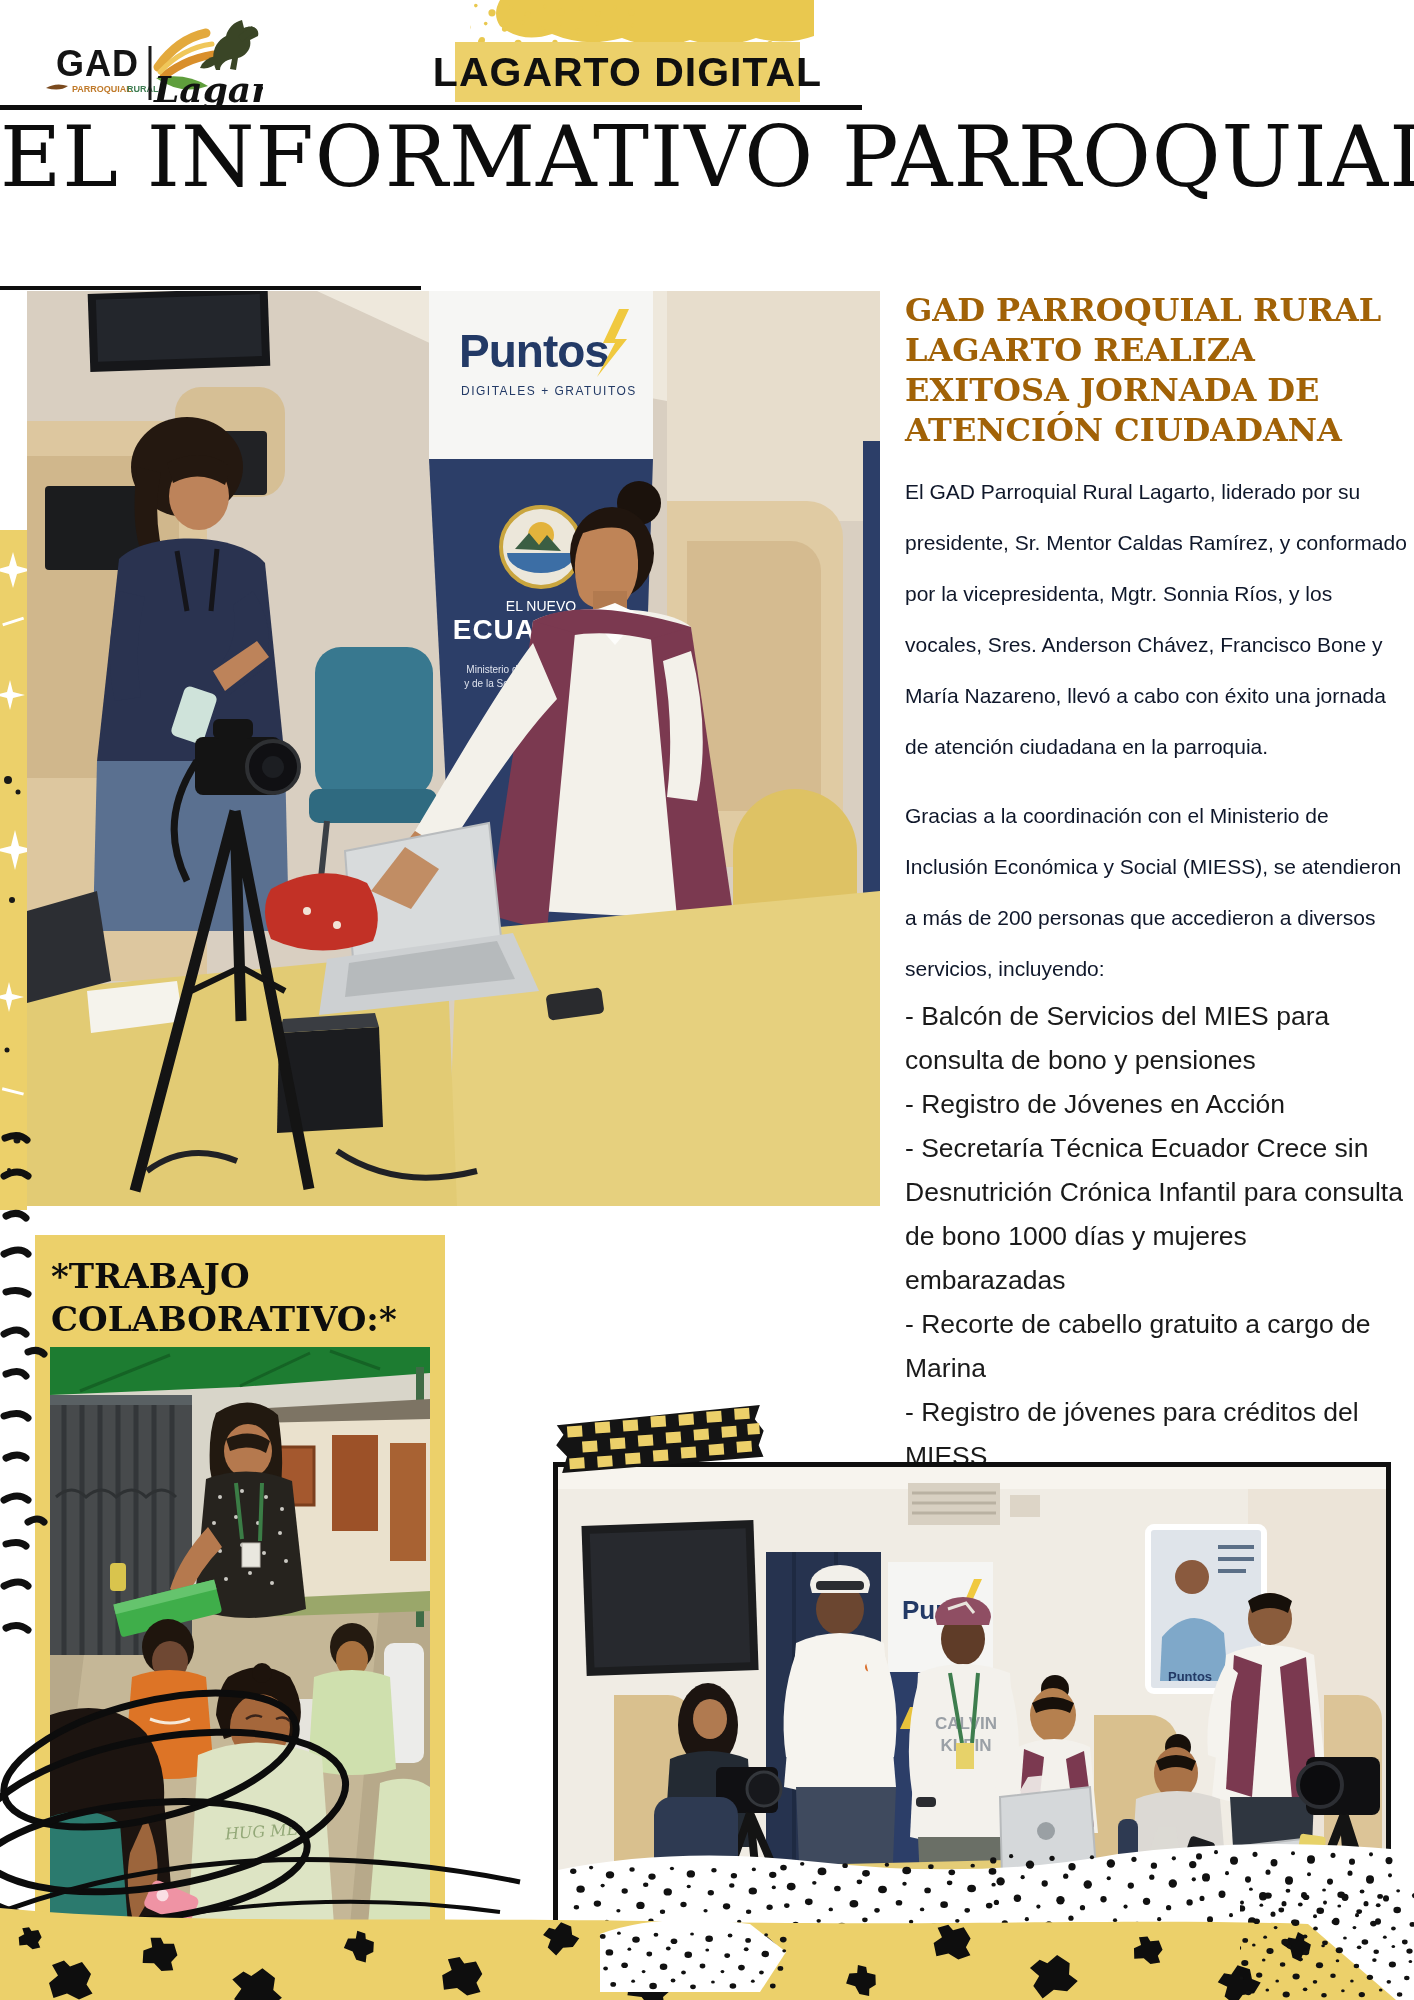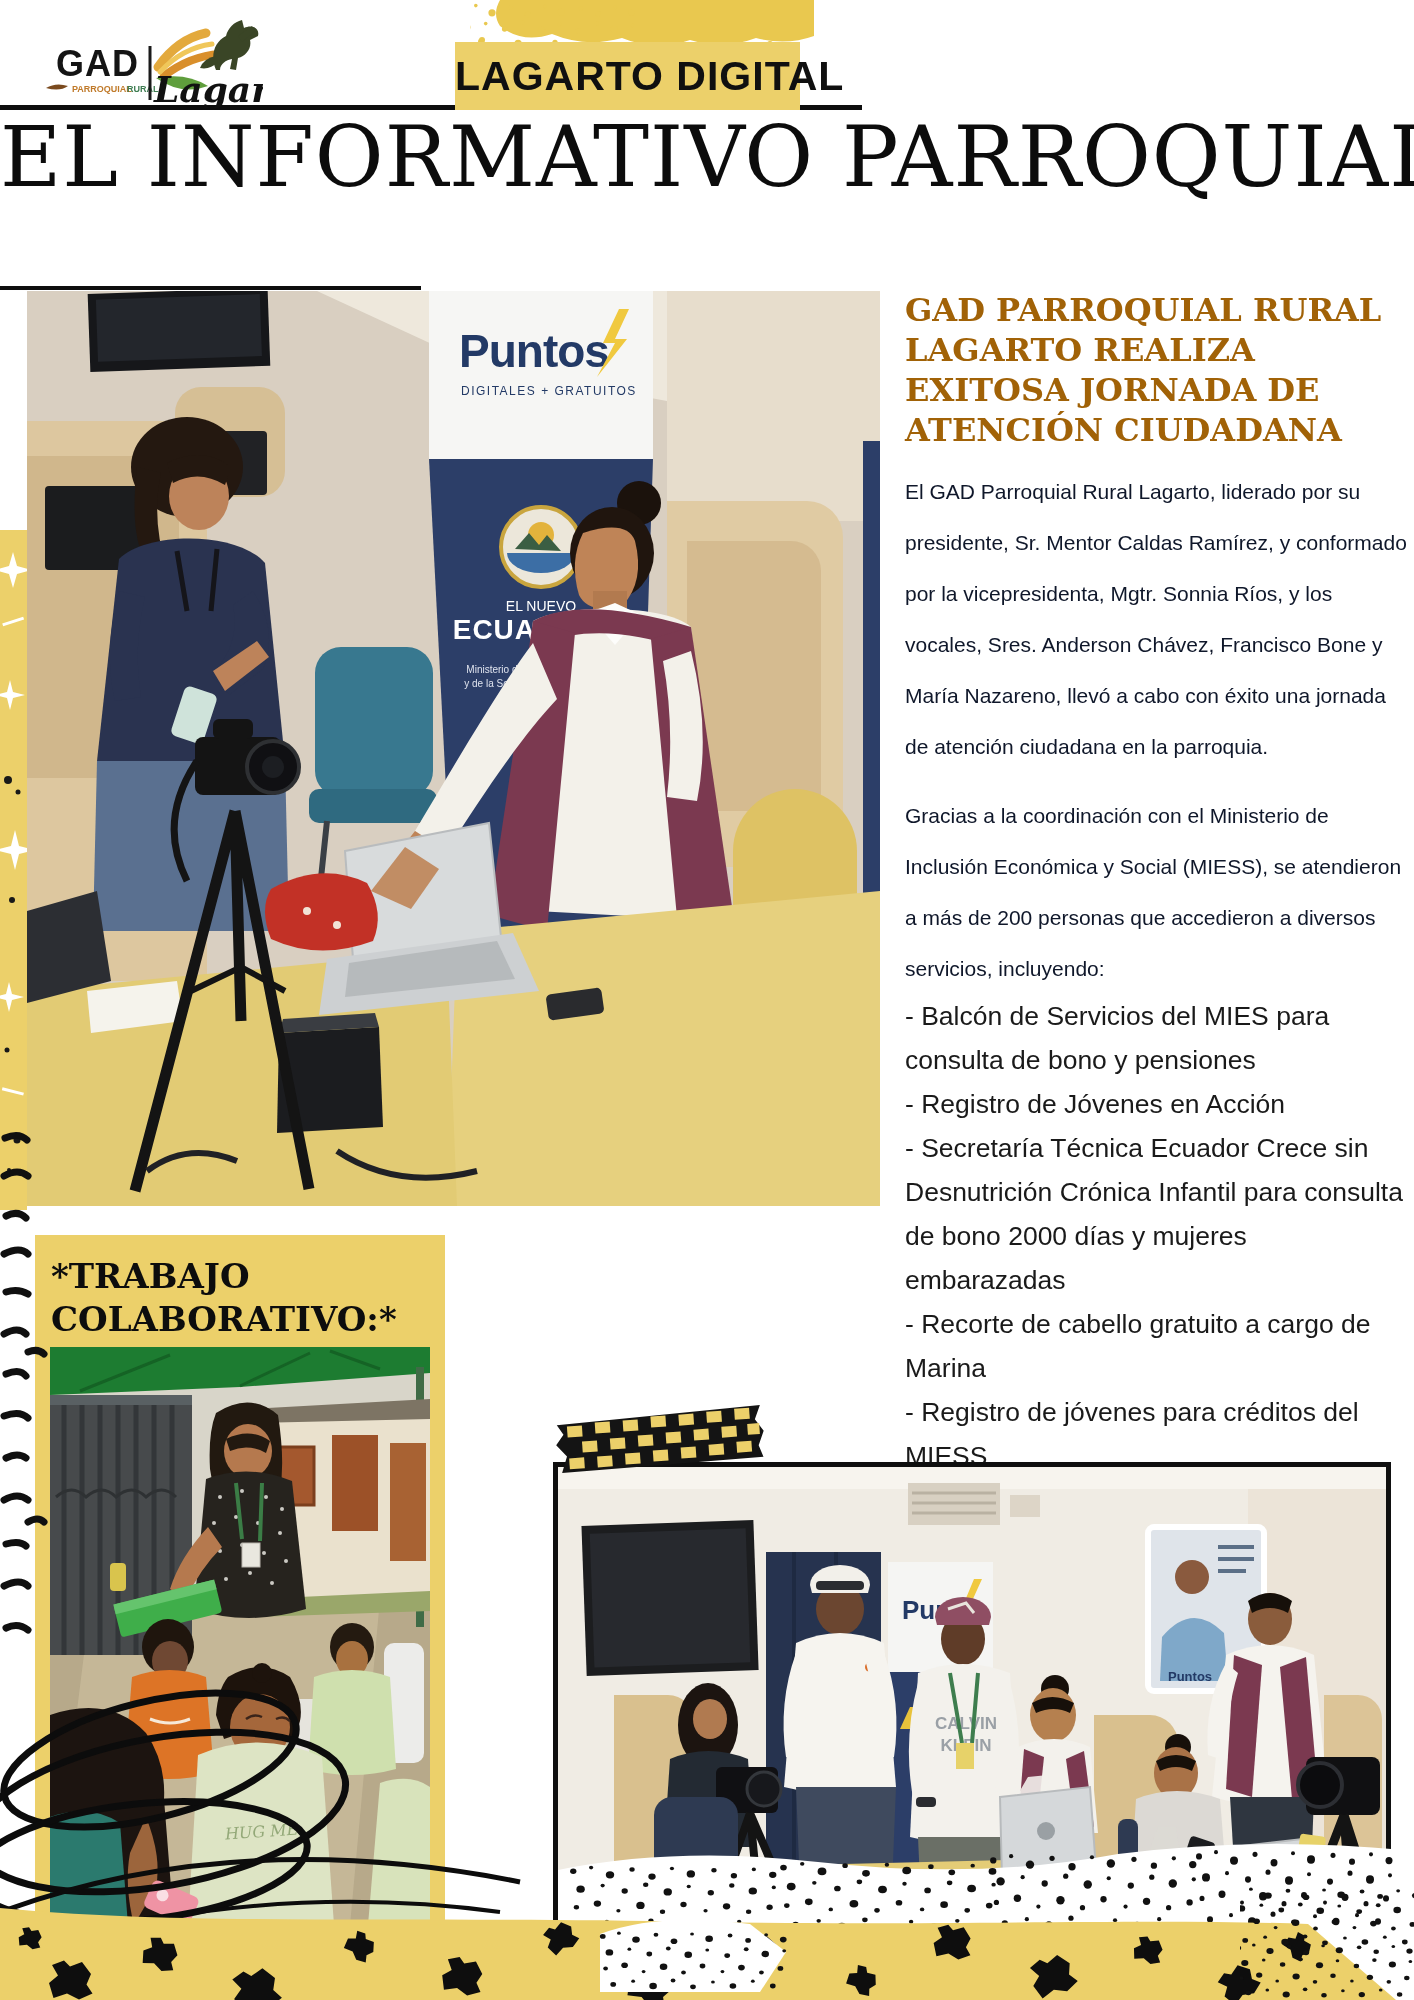--- a/index.html
+++ b/index.html
@@ -1,22 +1,22 @@
 <!DOCTYPE html>
 <html><head>
 <meta charset="utf-8">
 <style>
   html,body{margin:0;padding:0;background:#888}
   .page{position:relative;width:1414px;height:2000px;margin:0 auto;background:#ffffff;overflow:hidden;
         font-family:"Liberation Sans",sans-serif;color:#111}
   .abs{position:absolute}
   
   .logo{left:38px;top:12px;width:225px;height:96px;z-index:2}
-  .kicker{left:455px;top:42px;width:345px;height:68px;background:#ecd06a;z-index:2;
-          display:flex;align-items:center;justify-content:flex-start;
+  .kicker{left:455px;top:42px;width:345px;height:60px;background:#ecd06a;z-index:2;
+          display:flex;align-items:center;justify-content:center;
           font-size:41px;font-weight:600;letter-spacing:1px;color:#101010;white-space:nowrap}
   .rule1{left:0;top:105px;width:862px;height:5px;background:#0e0e0e;z-index:1}
   .title{left:0;top:108px;width:1414px;margin:0;text-align:center;z-index:2;
          font-family:"DejaVu Serif",serif;font-weight:500;font-size:84px;letter-spacing:1px;color:#0c0c0c;white-space:nowrap}
   .rule2{left:0;top:286px;width:421px;height:4px;background:#0e0e0e;z-index:1}
   .edition{left:420px;top:255px;width:766px;height:36px;background:#131313;color:#ffffff;z-index:2;
            display:flex;align-items:center;justify-content:center;font-size:26px;font-weight:700;letter-spacing:.5px;white-space:nowrap}
   
   .col{left:905px;top:290px;width:503px;z-index:2}
   .col h2{margin:0 0 16px 0;font-family:"DejaVu Serif",serif;font-size:32px;line-height:40px;font-weight:700;color:#a16207}
@@ -250,21 +250,21 @@
         <circle cx="9" cy="640" r="2"></circle>
     </g>
   </svg>
 
   <div class="abs col">
     <h2>GAD PARROQUIAL RURAL LAGARTO REALIZA EXITOSA JORNADA DE ATENCIÓN CIUDADANA</h2>
     <p>El GAD Parroquial Rural Lagarto, liderado por su presidente, Sr. Mentor Caldas Ramírez, y conformado por la vicepresidenta, Mgtr. Sonnia Ríos, y los vocales, Sres. Anderson Chávez, Francisco Bone y María Nazareno, llevó a cabo con éxito una jornada de atención ciudadana en la parroquia.</p>
     <p style="margin-bottom:0">Gracias a la coordinación con el Ministerio de Inclusión Económica y Social (MIESS), se atendieron a más de 200 personas que accedieron a diversos servicios, incluyendo:</p>
     <div class="svc">- Balcón de Servicios del MIES para consulta de bono y pensiones</div>
     <div class="svc">- Registro de Jóvenes en Acción</div>
-    <div class="svc">- Secretaría Técnica Ecuador Crece sin Desnutrición Crónica Infantil para consulta de bono 2000 días y mujeres embarazadas</div>
+    <div class="svc">- Secretaría Técnica Ecuador Crece sin Desnutrición Crónica Infantil para consulta de bono 1000 días y mujeres embarazadas</div>
     <div class="svc">- Recorte de cabello gratuito a cargo de Marina</div>
     <div class="svc">- Registro de jóvenes para créditos del MIESS</div>
     <div class="svc">- Servicios del Registro Civil</div>
   </div>
 
   <div class="abs collab">
     <div class="collab-title">*TRABAJO COLABORATIVO:*</div>
     <svg class="photo-left" viewBox="0 0 380 578" preserveAspectRatio="none">
       <rect width="380" height="578" fill="#d8d5c9"></rect>
       <polygon points="0,250 380,240 380,578 0,578" fill="#b7a98a"></polygon>

